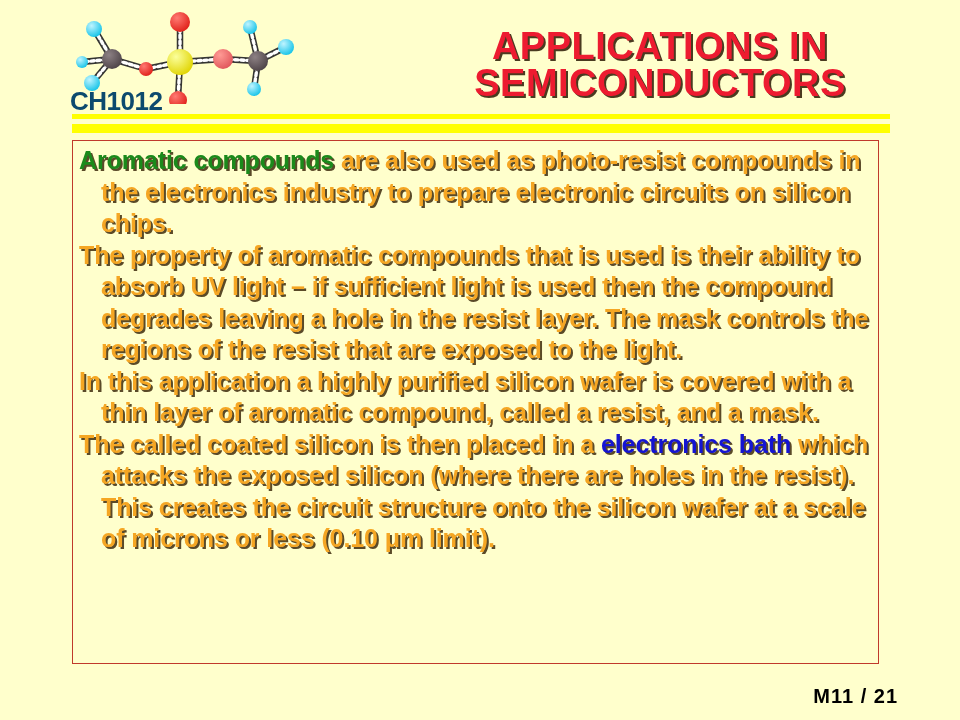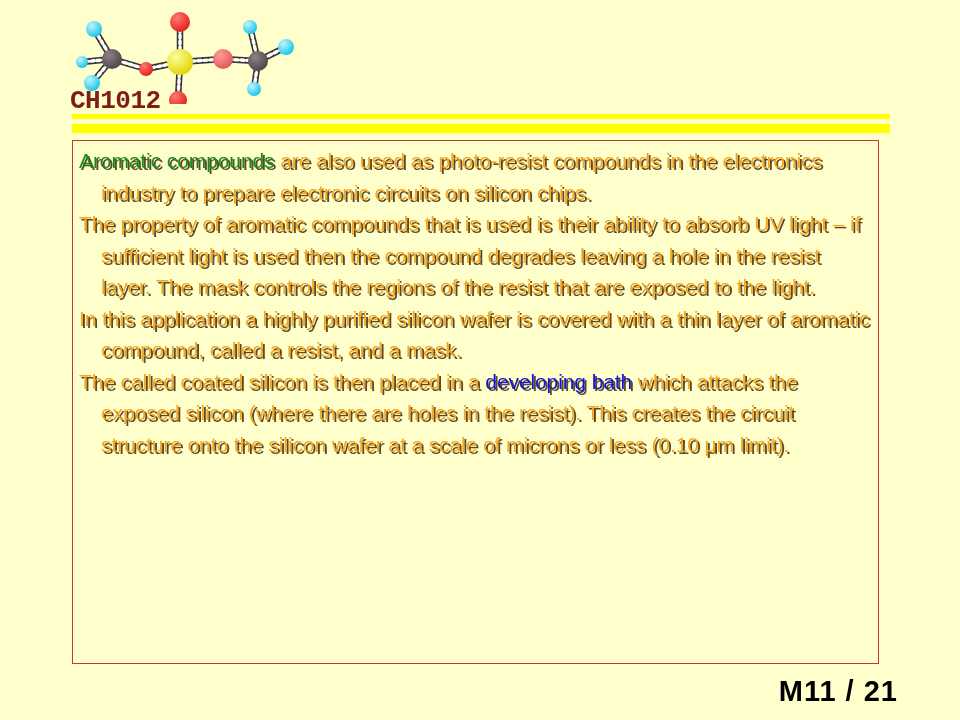--- a/index.html
+++ b/index.html
@@ -27,24 +27,23 @@
     top: 4px;
     width: 230px;
     height: 100px;
   }
   #course-code {
     position: absolute;
     left: 70px;
     top: 88px;
     font-size: 26px;
     font-weight: bold;
-    color: #7f1d1d;
+    color: #0c4a6e;
     letter-spacing: -0.5px;
     line-height: 1;
-    font-family: Liberation Mono, monospace;
   }
 
   #slide-title {
     position: absolute;
     left: 430px;
     top: 28px;
     width: 460px;
     text-align: center;
     font-size: 38px;
     font-weight: bold;
@@ -76,39 +75,39 @@
     box-sizing: border-box;
     background: transparent;
     overflow: hidden;
   }
   #bullet-list {
     margin: 0;
     padding: 4px 6px 0 6px;
     list-style: none;
   }
   #bullet-list li {
-    font-size: 21px;
-    font-weight: normal;
+    font-size: 25px;
+    font-weight: bold;
     line-height: 31.5px;
     color: #F5A623;
     text-shadow: 2px 2px 0 #5a4a28;
     padding-left: 22px;
     text-indent: -22px;
     margin: 0 0 0 0;
     letter-spacing: -0.1px;
   }
   .hl-green { color: #1B8A1B; }
   .hl-blue  { color: #1414D2; }
 
   
   #slide-number {
     position: absolute;
     right: 62px;
     bottom: 12px;
-    font-size: 29px;
+    font-size: 20px;
     font-weight: bold;
     color: #000000;
     letter-spacing: 1px;
   }
 </style>
 </head>
 <body>
 
 <div id="slide">
 
@@ -173,28 +172,32 @@
     <circle cx="110" cy="96" r="9" fill="url(#gO)"></circle>
     <circle cx="155" cy="55" r="10" fill="url(#gO2)"></circle>
     <circle cx="190" cy="57" r="10" fill="url(#gC)"></circle>
     <circle cx="182" cy="23" r="7" fill="url(#gH)"></circle>
     <circle cx="186" cy="85" r="7" fill="url(#gH)"></circle>
     <circle cx="218" cy="43" r="8" fill="url(#gH)"></circle>
   </svg>
 
   <div id="course-code">CH1012</div>
 
+  <div id="slide-title">
+    <span class="title-line">APPLICATIONS IN</span>
+    <span class="title-line">SEMICONDUCTORS</span>
+  </div>
 
   <div class="rule" id="rule-top"></div>
   <div class="rule" id="rule-bottom"></div>
 
   <div id="content-box">
     <ul id="bullet-list">
       <li><span class="hl-green">Aromatic compounds</span><span> are also used as photo-resist compounds in the electronics industry to prepare electronic circuits on silicon chips.</span></li>
       <li><span>The property of aromatic compounds that is used is their ability to absorb UV light – if sufficient light is used then the compound degrades leaving a hole in the resist layer. The mask controls the regions of the resist that are exposed to the light.</span></li>
       <li><span>In this application a highly purified silicon wafer is covered with a thin layer of aromatic compound, called a resist, and a mask.</span></li>
-      <li><span>The called coated silicon is then placed in a </span><span class="hl-blue">developing bath</span><span> which attacks the exposed silicon (where there are holes in the resist). This creates the circuit structure onto the silicon wafer at a scale of microns or less (0.10 μm limit).</span></li>
+      <li><span>The called coated silicon is then placed in a </span><span class="hl-blue">electronics bath</span><span> which attacks the exposed silicon (where there are holes in the resist). This creates the circuit structure onto the silicon wafer at a scale of microns or less (0.10 μm limit).</span></li>
     </ul>
   </div>
 
   <div id="slide-number">M11  /  21</div>
 
 </div>
 
 </body></html>

